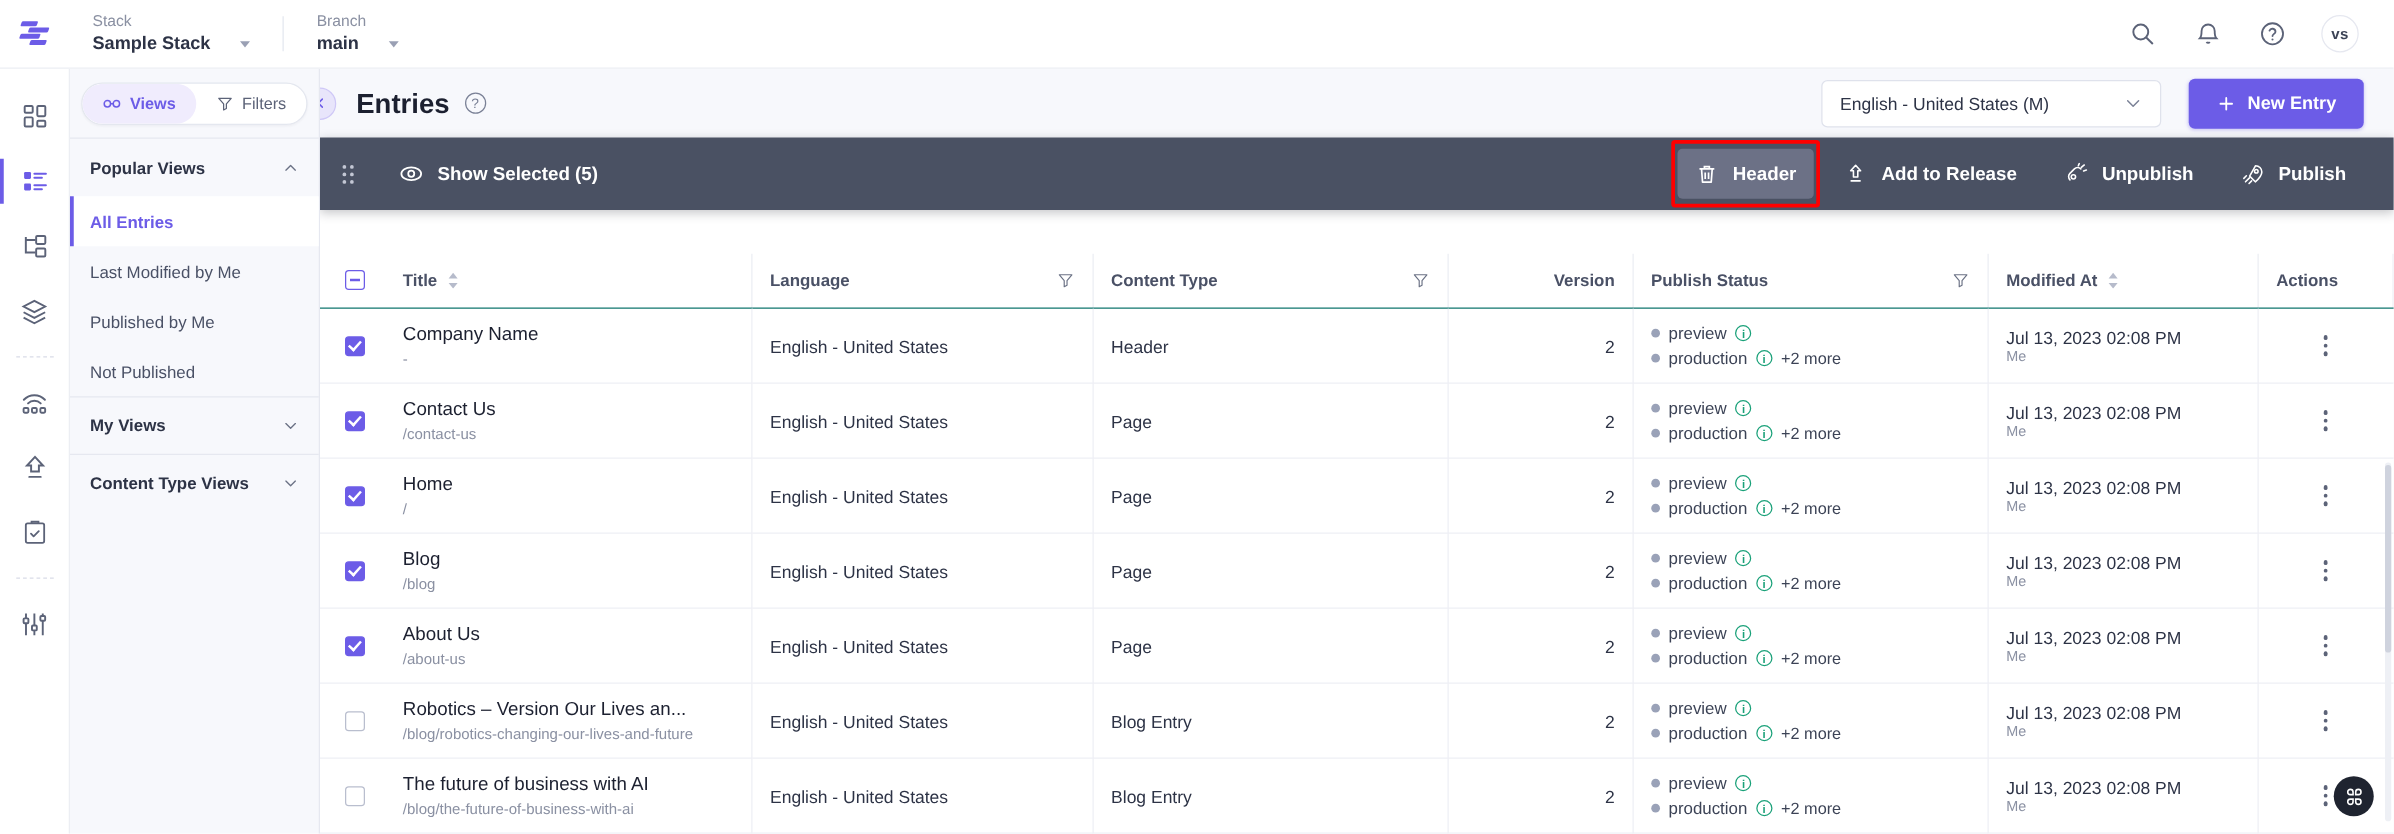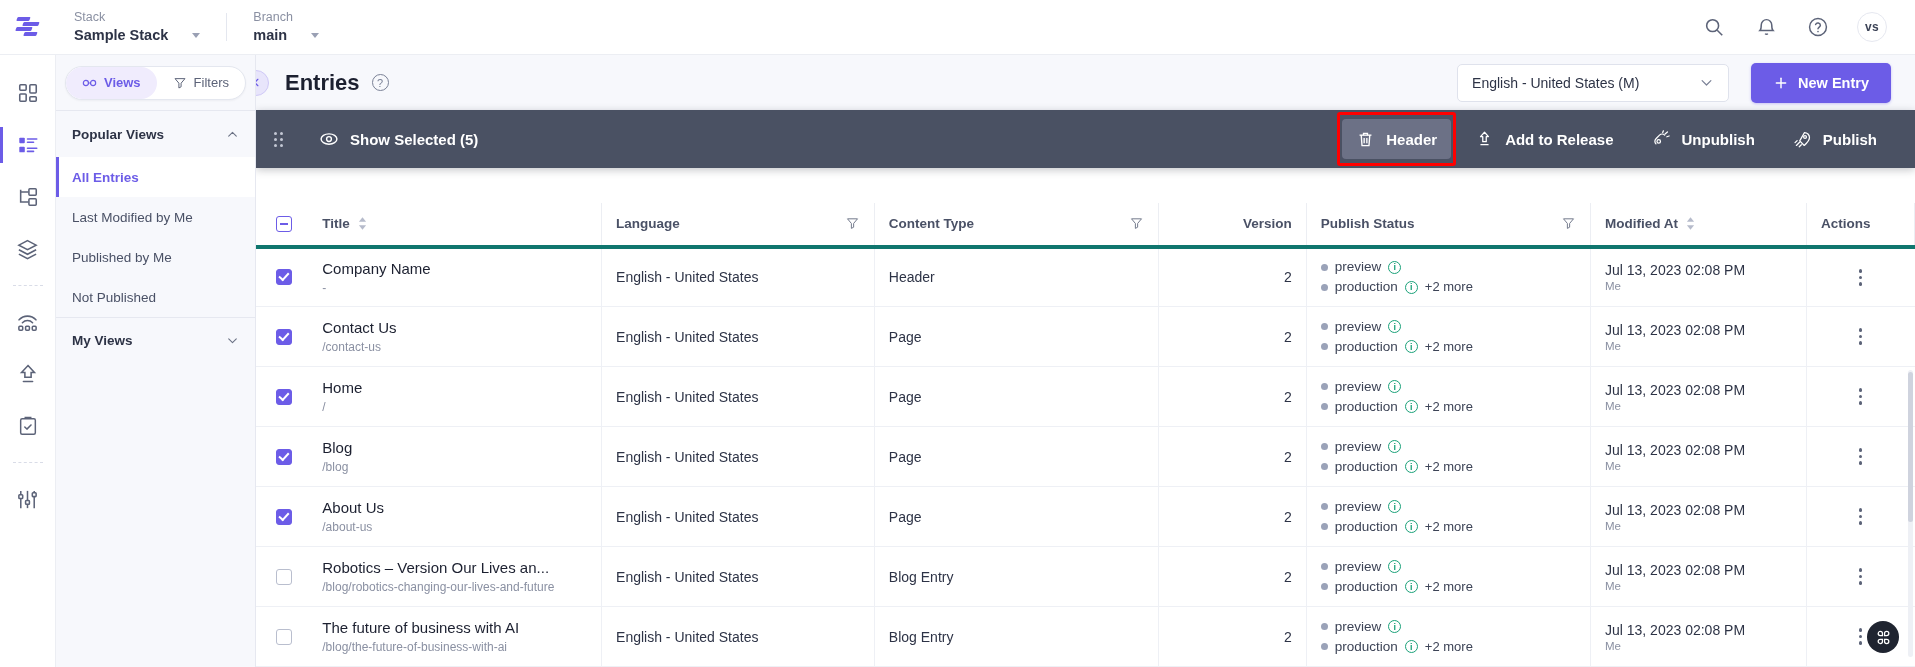--- a/index.html
+++ b/index.html
@@ -142,21 +142,21 @@
   .redbox { position: relative; }
   .redbox::after {
     content: ""; position: absolute; left: -5px; top: -7px; right: -5px; bottom: -7px;
     border: 3px solid #ff0000; border-radius: 3px; pointer-events: none;
   }
 
   
   .tbl { width: 100%; border-collapse: collapse; table-layout: fixed; }
   .tbl thead th {
     height: 44px; font-size: 13.5px; font-weight: 600; color: #4a5166; text-align: left;
-    border-bottom: 4px solid #0f766e; border-right: 1px solid #eceef3;
+    border-bottom: 1px solid #0f766e; border-right: 1px solid #eceef3;
     padding: 0 14px; background: #fff; vertical-align: middle;
   }
   .th-inner { display: flex; align-items: center; gap: 8px; }
   .th-inner.right { justify-content: flex-end; }
   .th-inner .grow { flex: 1; }
   .tbl tbody td {
     border-bottom: 1px solid #eef0f5; border-right: 1px solid #eef0f5;
     padding: 0 14px; font-size: 14px; color: #2d3346; vertical-align: middle; height: 60px;
   }
   .cell-check { width: 46px; padding-left: 20px !important; border-right: none !important; }
@@ -366,20 +366,28 @@
         </div>
         <div class="view-item">
           <span>Published by Me</span>
         </div>
         <div class="view-item">
           <span>Not Published</span>
         </div>
 
         <div class="views-group bordered">
           <span>My Views</span>
+          <span>
+            <svg width="13" height="13" viewBox="0 0 24 24" fill="none" stroke="#6b7285" stroke-width="2">
+              <polyline points="5,9 12,16 19,9" stroke-linecap="round" stroke-linejoin="round"></polyline>
+            </svg>
+          </span>
+        </div>
+        <div class="views-group bordered">
+          <span>Content Type Views</span>
           <span>
             <svg width="13" height="13" viewBox="0 0 24 24" fill="none" stroke="#6b7285" stroke-width="2">
               <polyline points="5,9 12,16 19,9" stroke-linecap="round" stroke-linejoin="round"></polyline>
             </svg>
           </span>
         </div>
       </div>
     </div>
 
     <div class="main">

